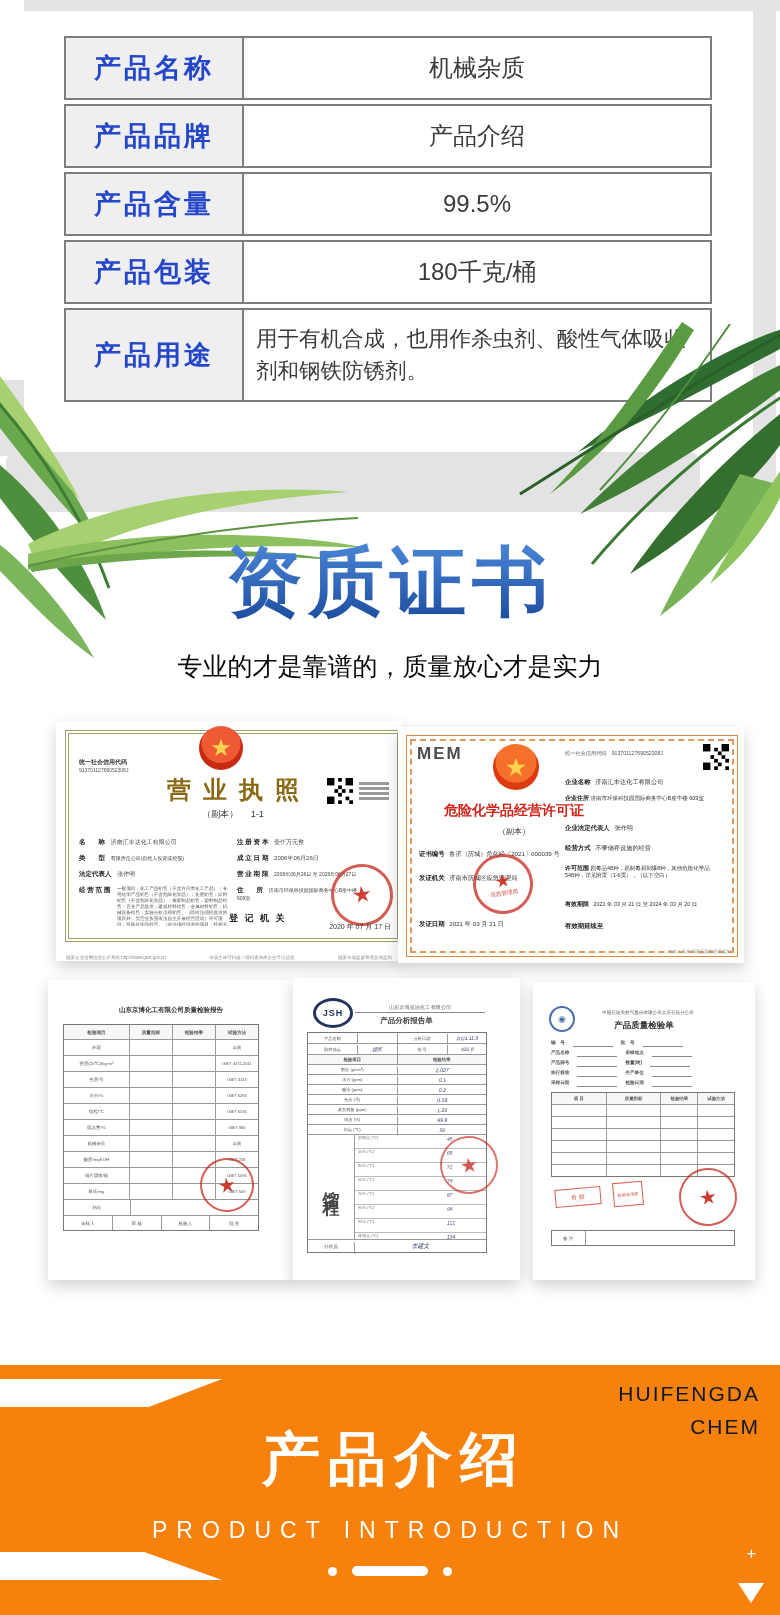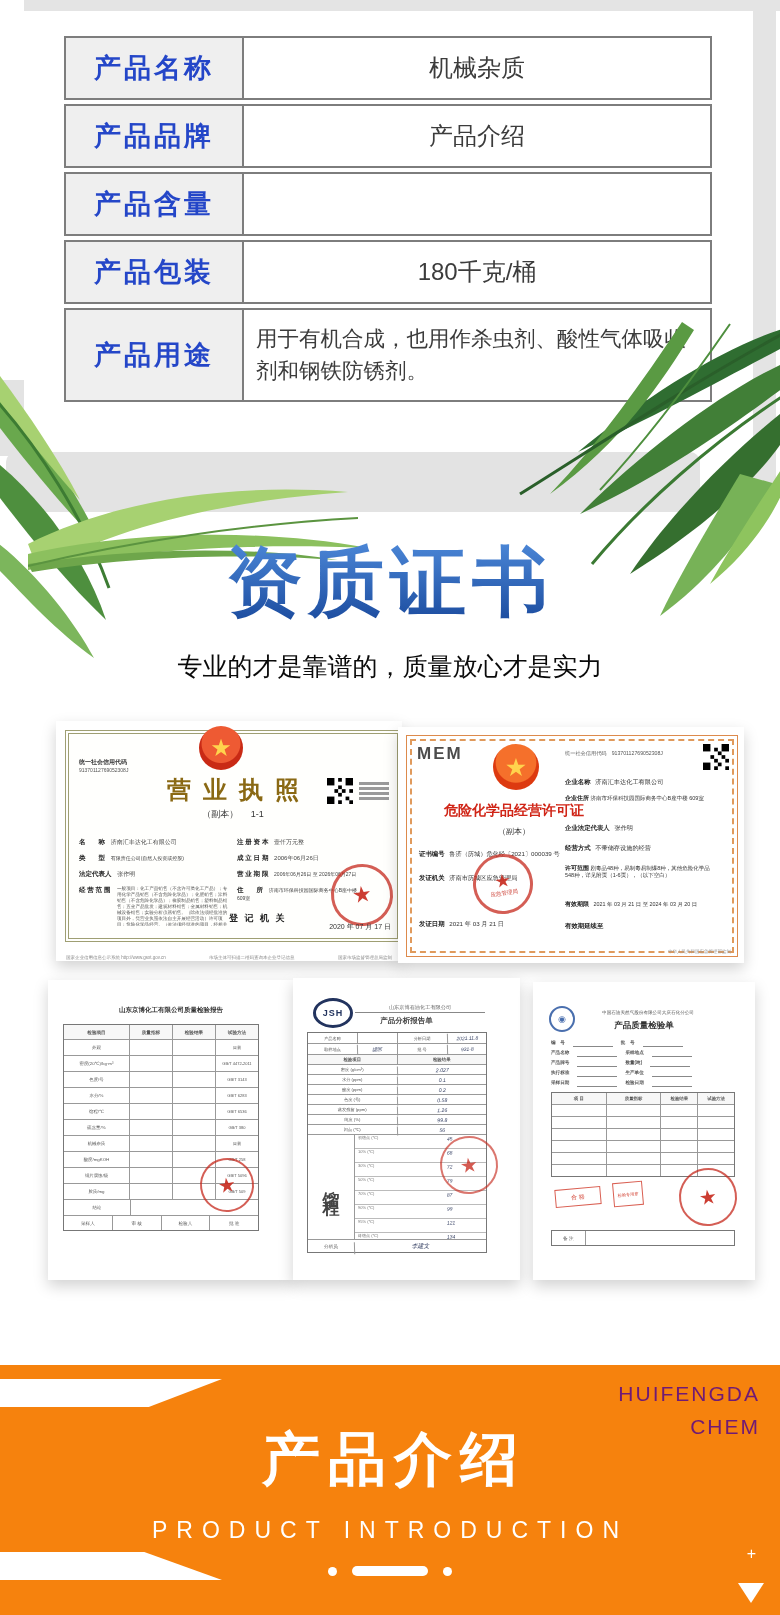--- a/index.html
+++ b/index.html
@@ -105,21 +105,21 @@
   .banner{left:0;top:1365px;width:780px;height:250px;background:#f6820d;}
   .stripe{position:absolute;background:#fff;height:28px;width:222px;left:0;}
   .stripe.s1{top:14px;clip-path:polygon(0 0,100% 0,67% 100%,0 100%);}
   .stripe.s2{top:187px;clip-path:polygon(0 0,65% 0,100% 100%,0 100%);}
   .banner-title{padding-top:56px;text-align:center;font-size:58px;font-weight:bold;color:#fff;
                 letter-spacing:8px;text-indent:8px;}
   .banner-sub{margin-top:18px;text-align:center;font-size:23px;color:#fff;letter-spacing:9px;}
   .banner-deco{margin-top:22px;display:flex;align-items:center;justify-content:center;gap:15px;}
   .banner-deco .dot{width:9px;height:9px;border-radius:50%;background:#fff;}
   .banner-deco .bar{width:76px;height:10px;border-radius:5px;background:#fff;}
-  .brand{position:absolute;right:20px;top:13px;text-align:right;color:#701a75;font-size:21px;
+  .brand{position:absolute;right:20px;top:13px;text-align:right;color:#0f172a;font-size:21px;
          letter-spacing:2px;line-height:1.55;}
   .plus{position:absolute;right:24px;bottom:52px;color:#fff;font-size:16px;}
   .tri{position:absolute;right:16px;bottom:12px;width:0;height:0;
        border-left:13px solid transparent;border-right:13px solid transparent;
        border-top:20px solid #fff;}
 </style>
 </head>
 <body>
 
 <div id="page">
@@ -131,20 +131,21 @@
     <div class="prow h1">
       <div class="plabel">产品名称</div>
       <div class="pvalue">机械杂质</div>
     </div>
     <div class="prow h1">
       <div class="plabel">产品品牌</div>
       <div class="pvalue">产品介绍</div>
     </div>
     <div class="prow h1">
       <div class="plabel">产品含量</div>
+      <div class="pvalue">99.5%</div>
     </div>
     <div class="prow h1">
       <div class="plabel">产品包装</div>
       <div class="pvalue">180千克/桶</div>
     </div>
     <div class="prow h2">
       <div class="plabel">产品用途</div>
       <div class="pvalue long">用于有机合成，也用作杀虫剂、酸性气体吸收剂和钢铁防锈剂。</div>
     </div>
   </div>

